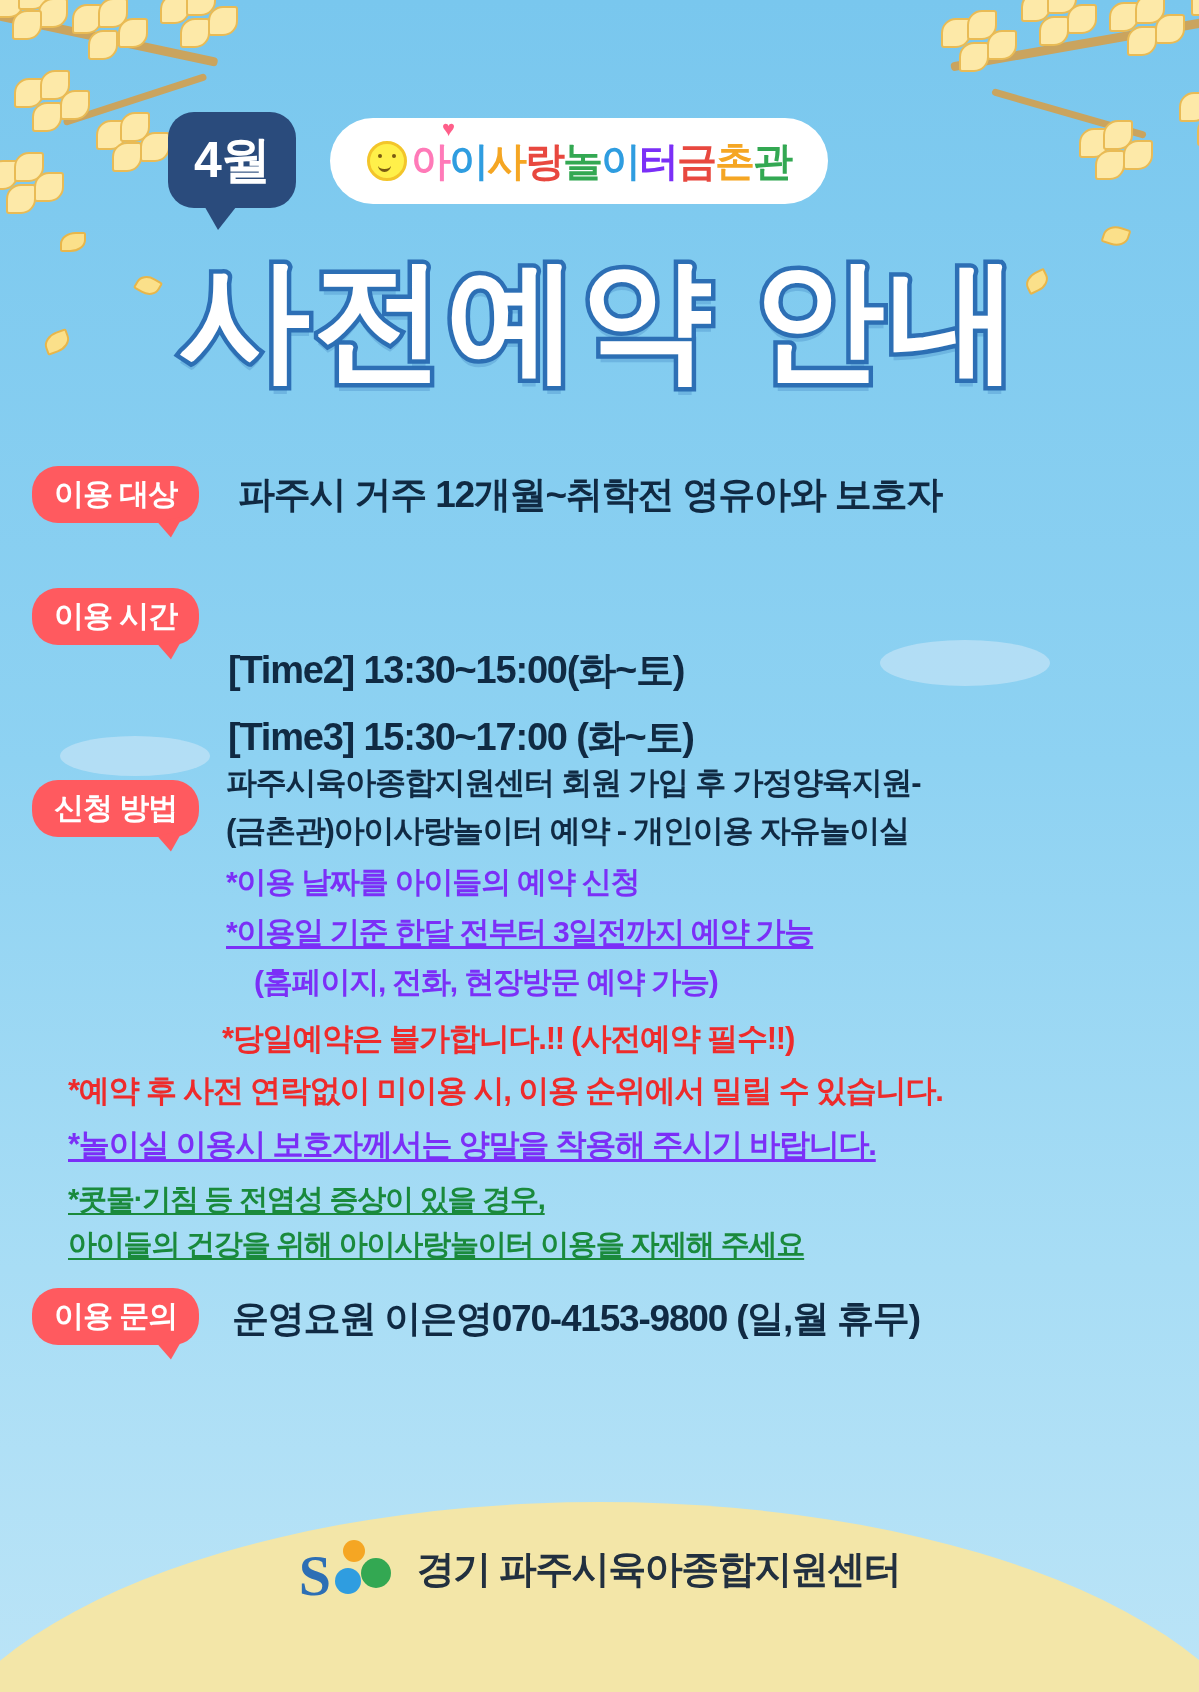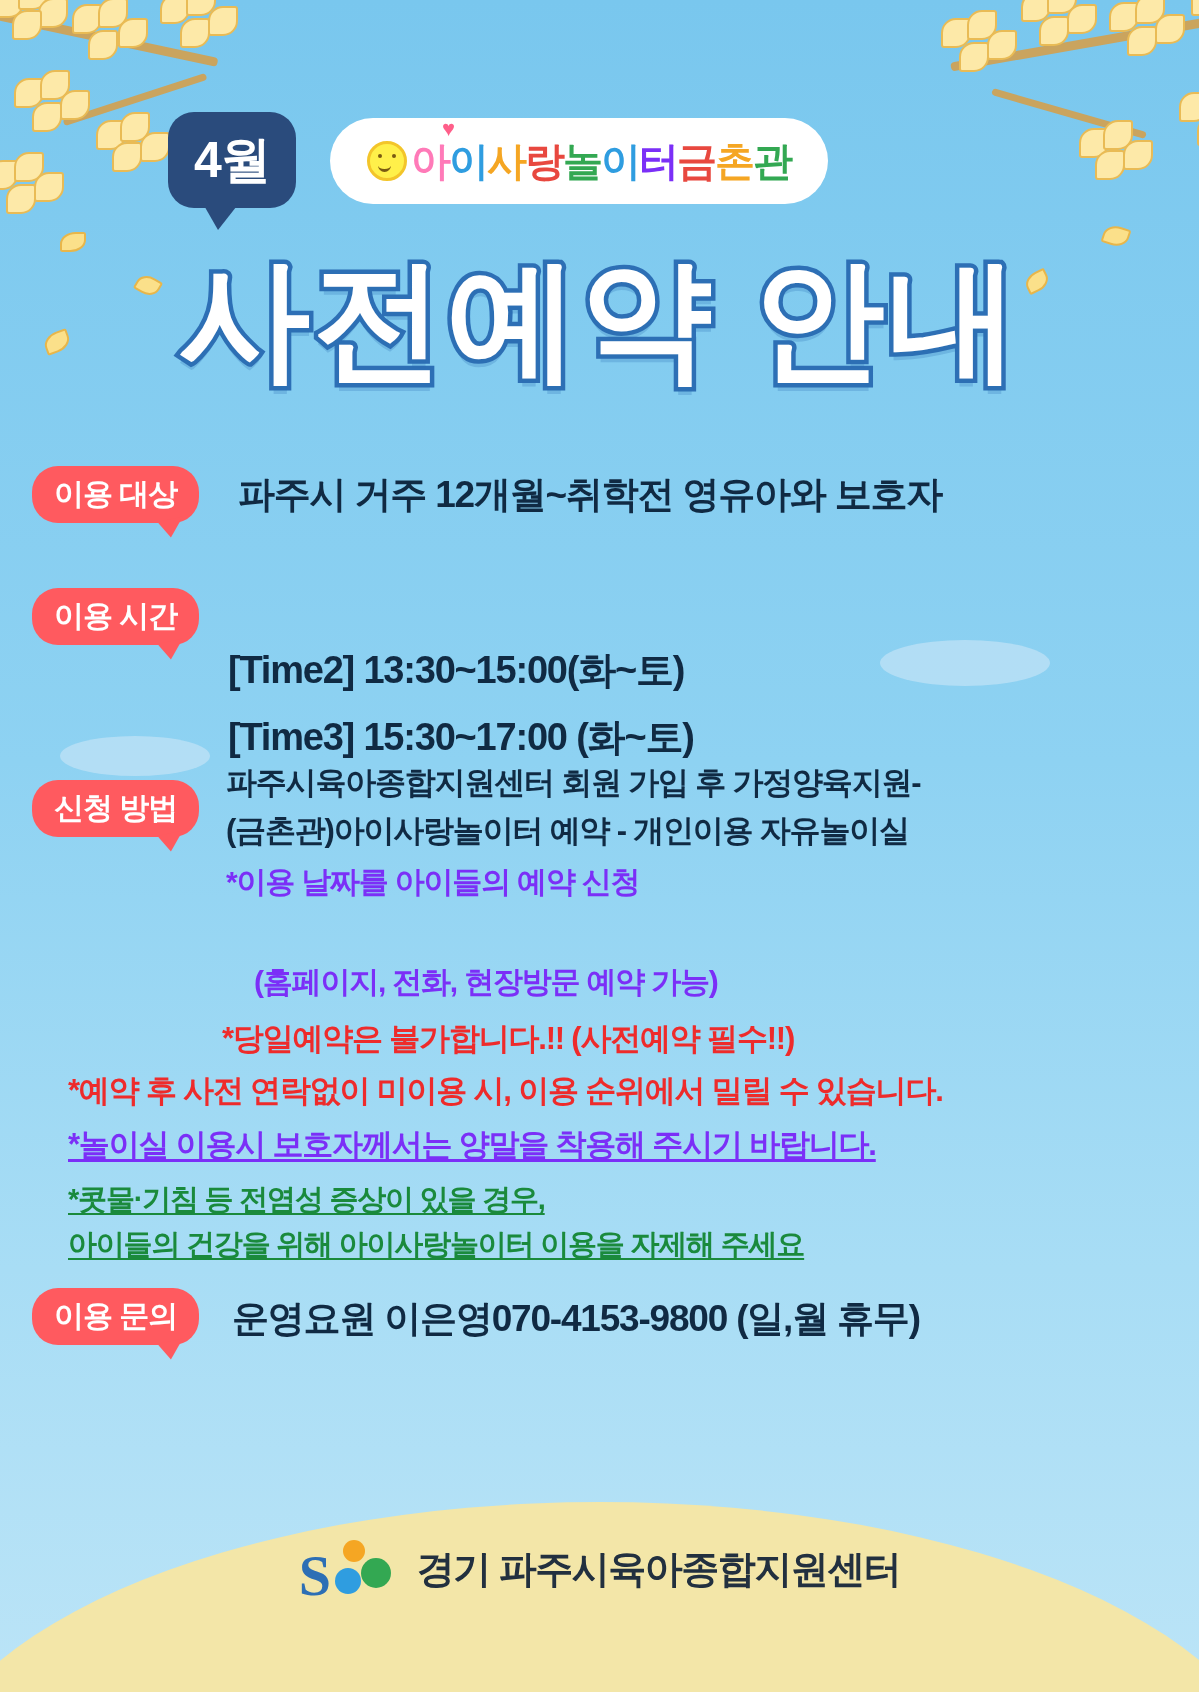--- a/index.html
+++ b/index.html
@@ -371,20 +371,21 @@
   <div class="line navy" style="left:238px; top:470px; font-size:37px;">파주시 거주 12개월~취학전 영유아와 보호자</div>
 
   <div class="tag" style="left:32px; top:588px;">이용 시간</div>
   <div class="line navy" style="left:228px; top:645px; font-size:38px;">[Time2] 13:30~15:00(화~토)</div>
   <div class="line navy" style="left:228px; top:704px; font-size:38px;margin-top:8px;">[Time3] 15:30~17:00 (화~토)</div>
 
   <div class="tag" style="left:32px; top:780px;">신청 방법</div>
   <div class="line navy" style="left:226px; top:762px; font-size:31px;">파주시육아종합지원센터 회원 가입 후 가정양육지원-</div>
   <div class="line navy" style="left:226px; top:810px; font-size:31px;">(금촌관)아이사랑놀이터 예약 - 개인이용 자유놀이실</div>
   <div class="line purple" style="left:226px; top:862px; font-size:30px;">*이용 날짜를 아이들의 예약 신청</div>
+  <div class="line purple ul" style="left:226px; top:912px; font-size:30px;">*이용일 기준 한달 전부터 3일전까지 예약 가능</div>
   <div class="line purple" style="left:254px; top:962px; font-size:30px;">(홈페이지, 전화, 현장방문 예약 가능)</div>
   <div class="line red" style="left:222px; top:1018px; font-size:31px;">*당일예약은 불가합니다.!! (사전예약 필수!!)</div>
   <div class="line red" style="left:68px; top:1070px; font-size:31px;">*예약 후 사전 연락없이 미이용 시, 이용 순위에서 밀릴 수 있습니다.</div>
   <div class="line purple ul" style="left:68px; top:1124px; font-size:31px;">*놀이실 이용시 보호자께서는 양말을 착용해 주시기 바랍니다.</div>
   <div class="line green ul" style="left:68px; top:1180px; font-size:29px;">*콧물·기침 등 전염성 증상이 있을 경우,</div>
   <div class="line green ul" style="left:68px; top:1225px; font-size:29px;">아이들의 건강을 위해 아이사랑놀이터 이용을 자제해 주세요</div>
 
   <div class="tag" style="left:32px; top:1288px;">이용 문의</div>
   <div class="line navy" style="left:232px; top:1294px; font-size:37px;">운영요원 이은영070-4153-9800 (일,월 휴무)</div>
 

